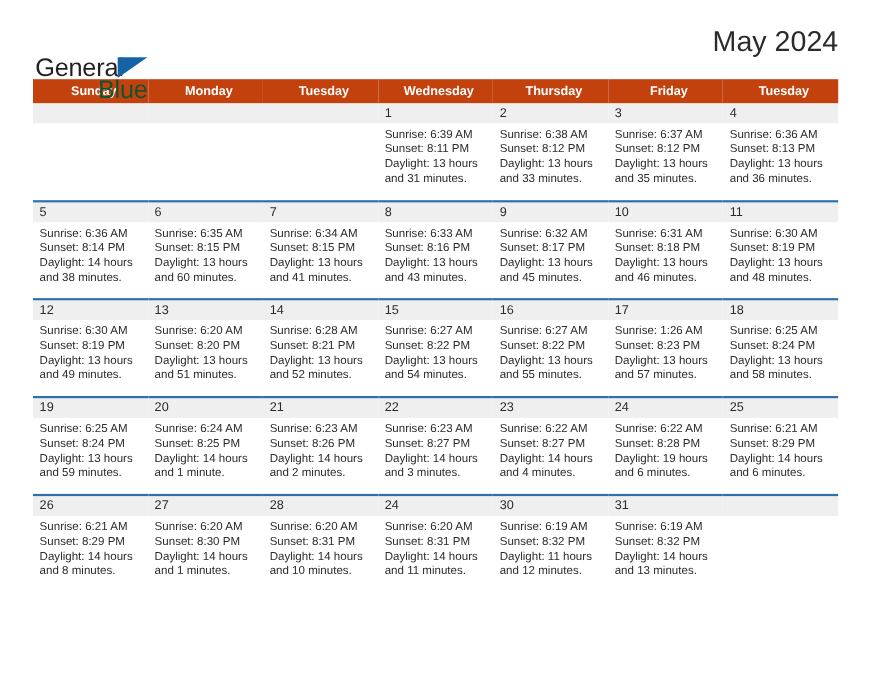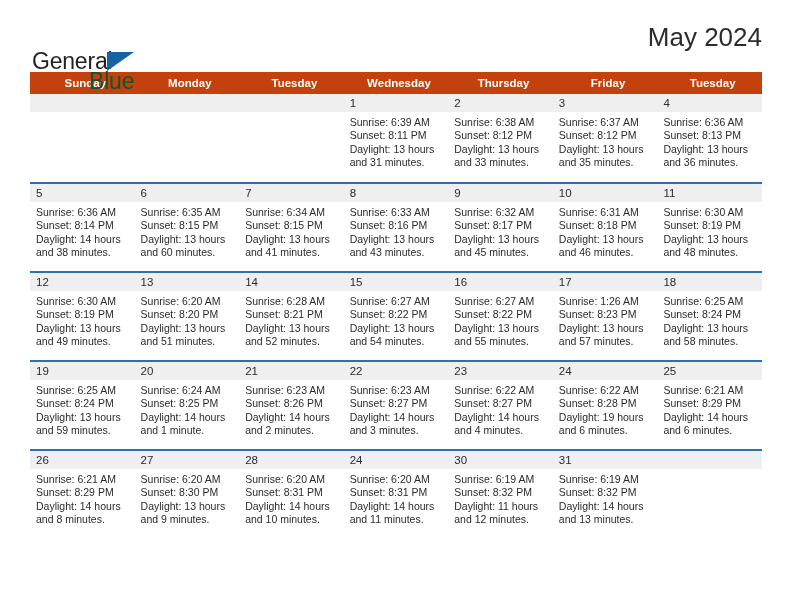--- a/index.html
+++ b/index.html
@@ -387,21 +387,21 @@
               <div>Sunrise: 6:21 AM</div>
               <div>Sunset: 8:29 PM</div>
               <div class="daylight-line">Daylight: 14 hours and 8 minutes.</div>
             </div>
           </td>
           <td>
             <div class="daynum">27</div>
             <div class="cellbody">
               <div>Sunrise: 6:20 AM</div>
               <div>Sunset: 8:30 PM</div>
-              <div class="daylight-line">Daylight: 13 hours and 9 minutes.</div>
+              <div class="daylight-line">Daylight: 14 hours and 1 minutes.</div>
             </div>
           </td>
           <td>
             <div class="daynum">28</div>
             <div class="cellbody">
               <div>Sunrise: 6:20 AM</div>
               <div>Sunset: 8:31 PM</div>
               <div class="daylight-line">Daylight: 14 hours and 10 minutes.</div>
             </div>
           </td>

